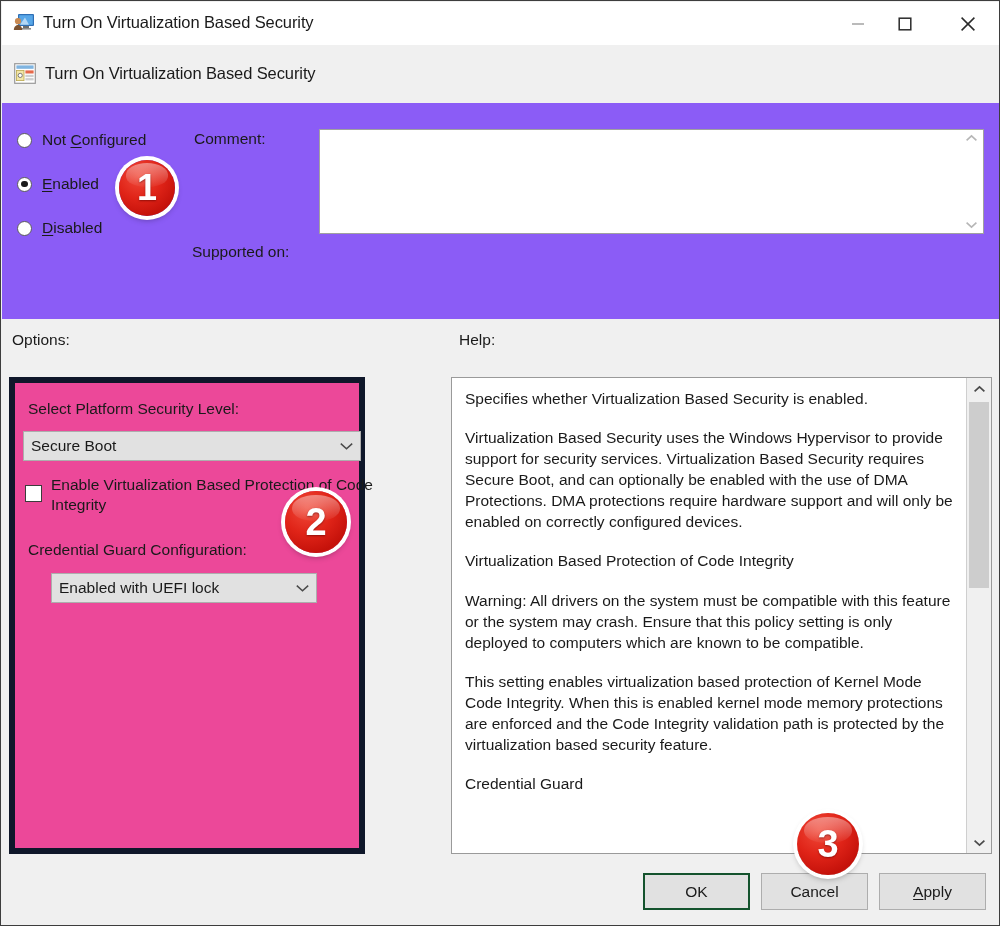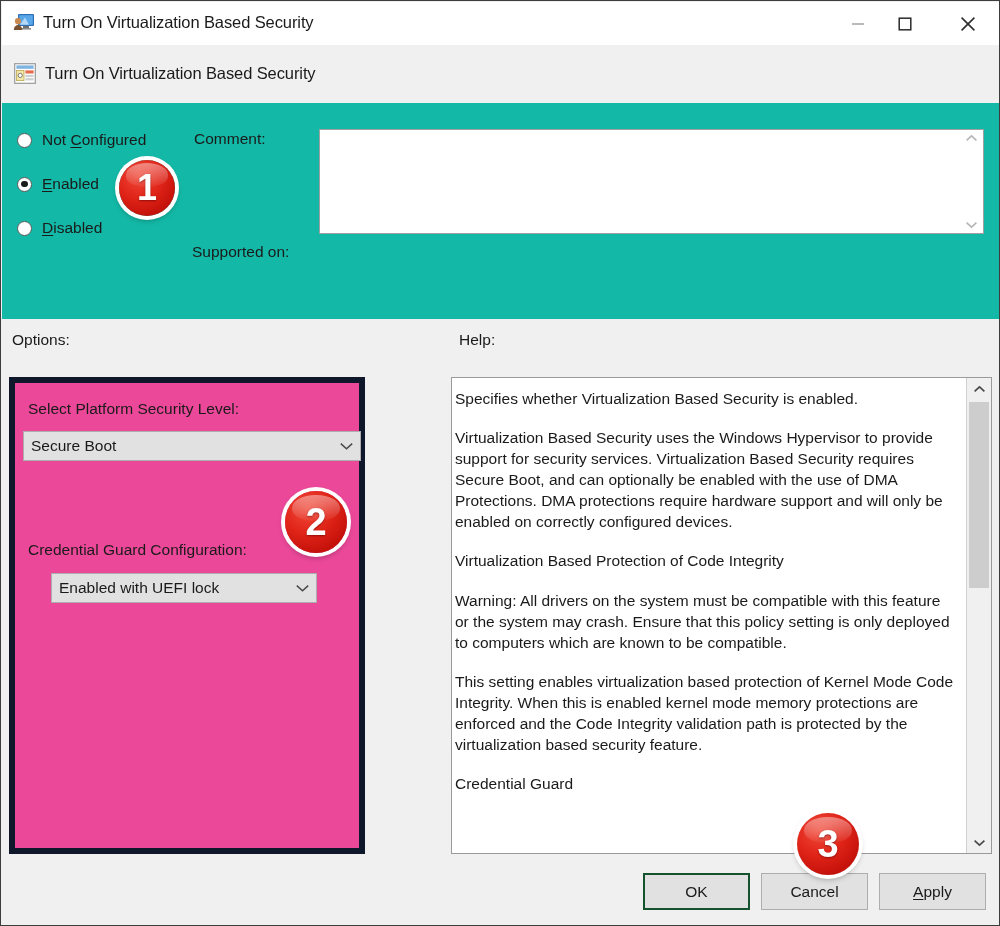--- a/index.html
+++ b/index.html
@@ -111,21 +111,21 @@
     width: 146px; height: 36px;
   }
   .acc { text-decoration: underline; text-underline-offset: 2px; }
 
   
   .upper {
     position: absolute;
     left: 1px; top: 102px;
     width: 998px;
     height: 216px;
-    background: #14b8a6;
+    background: #8b5cf6;
   }
   .radio-row {
     position: absolute;
     display: flex;
     align-items: center;
     gap: 10px;
     font-size: 15.5px;
     color: #1a1a1a;
     white-space: nowrap;
   }
@@ -275,21 +275,21 @@
     position: absolute;
     left: 450px; top: 376px;
     width: 541px; height: 477px;
     box-sizing: border-box;
     background: #ffffff;
     border: 1px solid #9a9a9a;
     display: flex;
   }
   .help-text {
     flex: 1 1 auto;
-    padding: 10px 12px 0 3px;
+    padding: 10px 12px 0 13px;
     font-size: 15.5px;
     color: #1a1a1a;
     line-height: 1.36;
     overflow: hidden;
   }
   .help-text p { margin: 0 0 18px 0; }
   .help-sb {
     flex: none;
     width: 24px;
     background: #f0f0f0;
@@ -473,20 +473,24 @@
     <span class="opt-label opt-label-1">Select Platform Security Level:</span>
     <div class="combo combo-1">
       <span class="combo-value">Secure Boot</span>
       <span class="combo-arrow">
         <svg width="15" height="10" viewBox="0 0 15 10">
             <polyline points="1.8,2.6 7.5,7.8 13.2,2.6" fill="none" stroke="#4a4a4a" stroke-width="1.5"></polyline>
           </svg>
       </span>
     </div>
 
+    <label class="check-row">
+      <span class="cb"></span>
+      <span class="check-label">Enable Virtualization Based Protection of Code Integrity</span>
+    </label>
 
     <span class="opt-label opt-label-2">Credential Guard Configuration:</span>
     <div class="combo combo-2">
       <span class="combo-value">Enabled with UEFI lock</span>
       <span class="combo-arrow">
         <svg width="15" height="10" viewBox="0 0 15 10">
             <polyline points="1.8,2.6 7.5,7.8 13.2,2.6" fill="none" stroke="#4a4a4a" stroke-width="1.5"></polyline>
           </svg>
       </span>
     </div>

